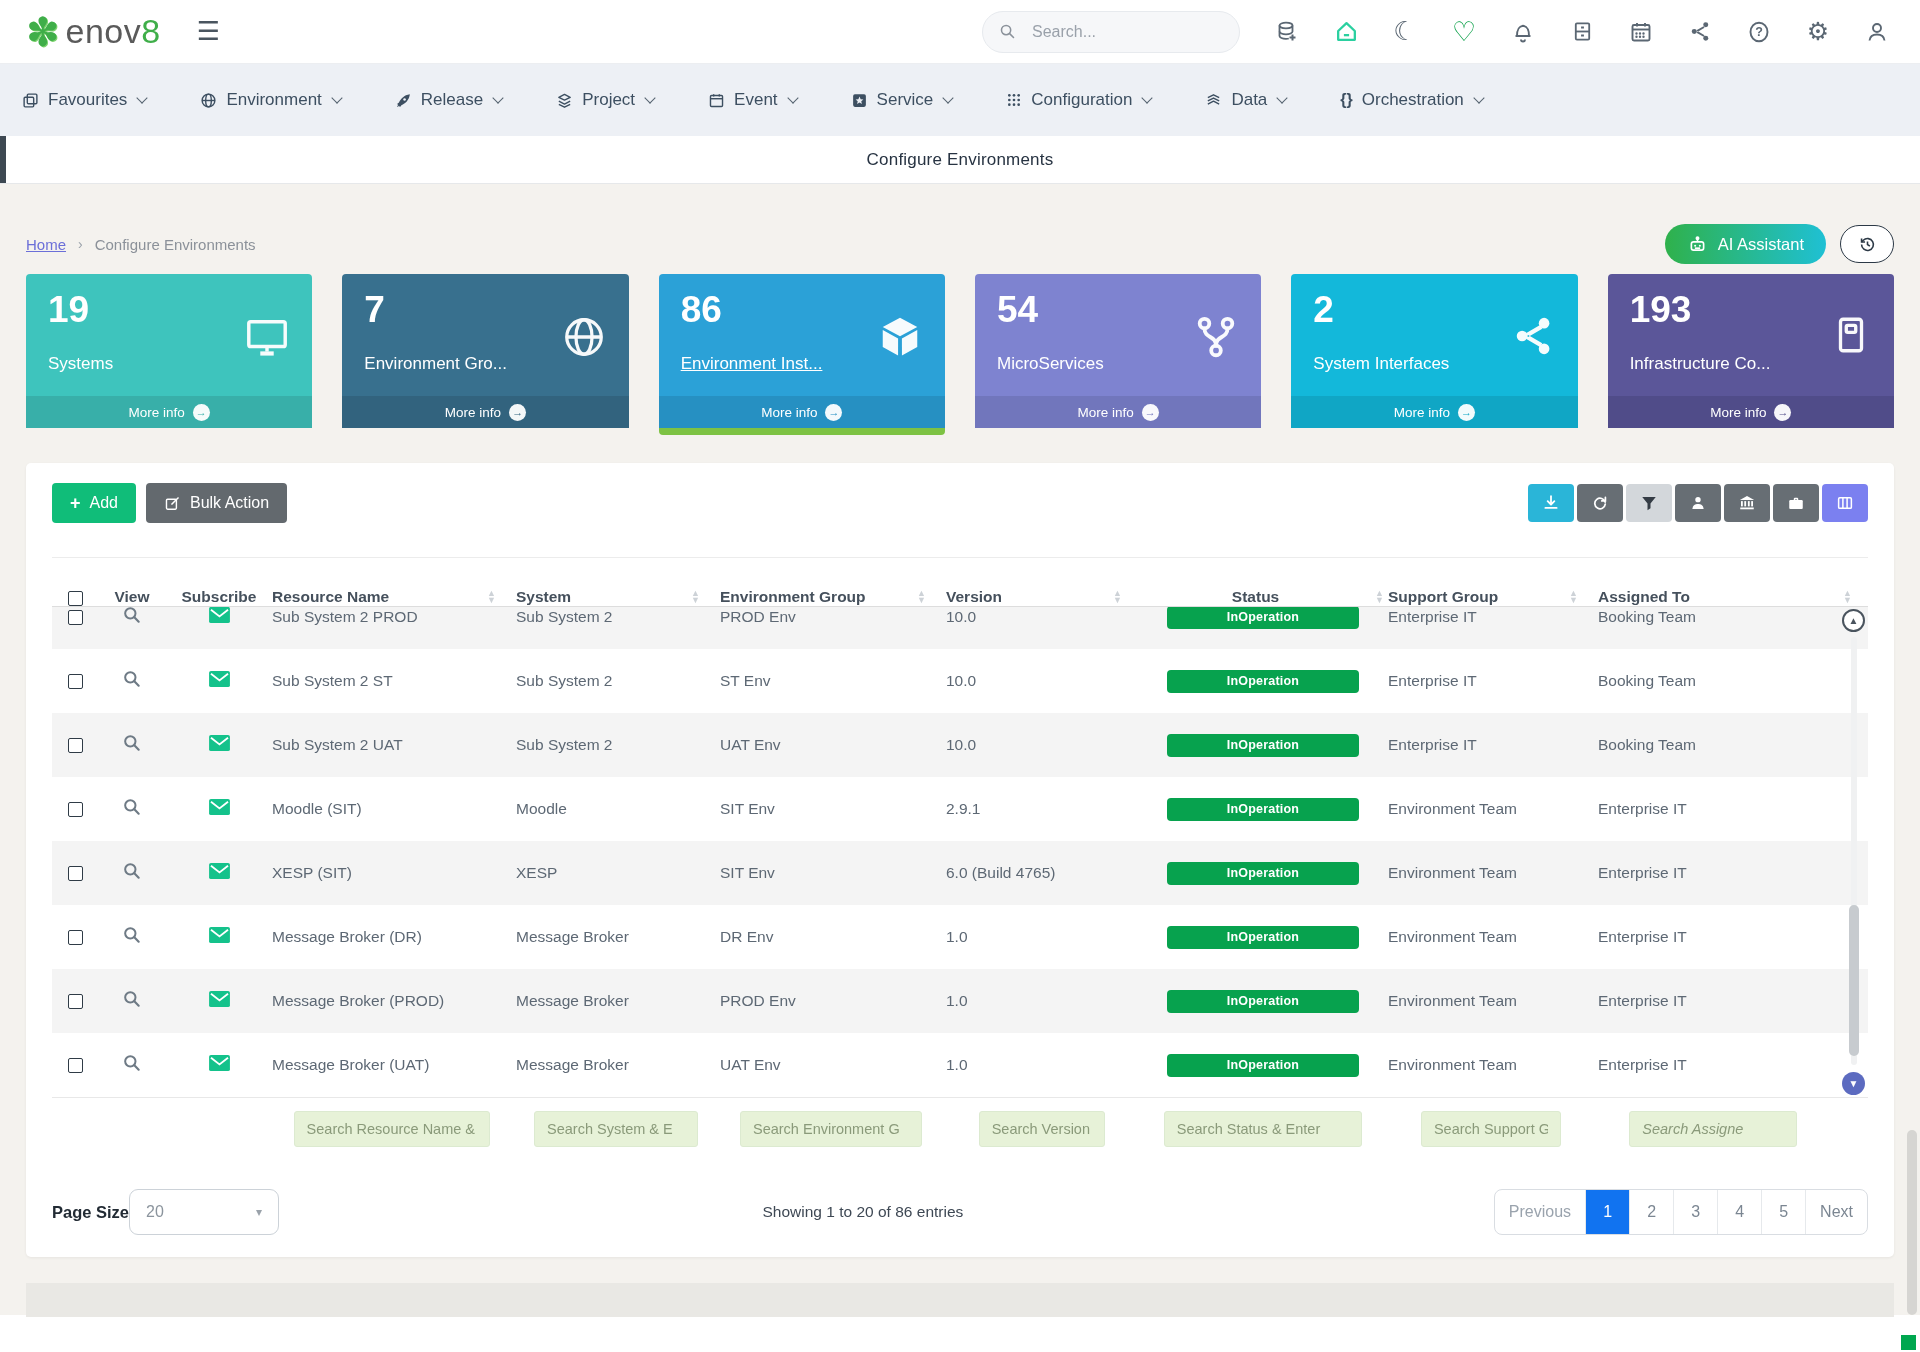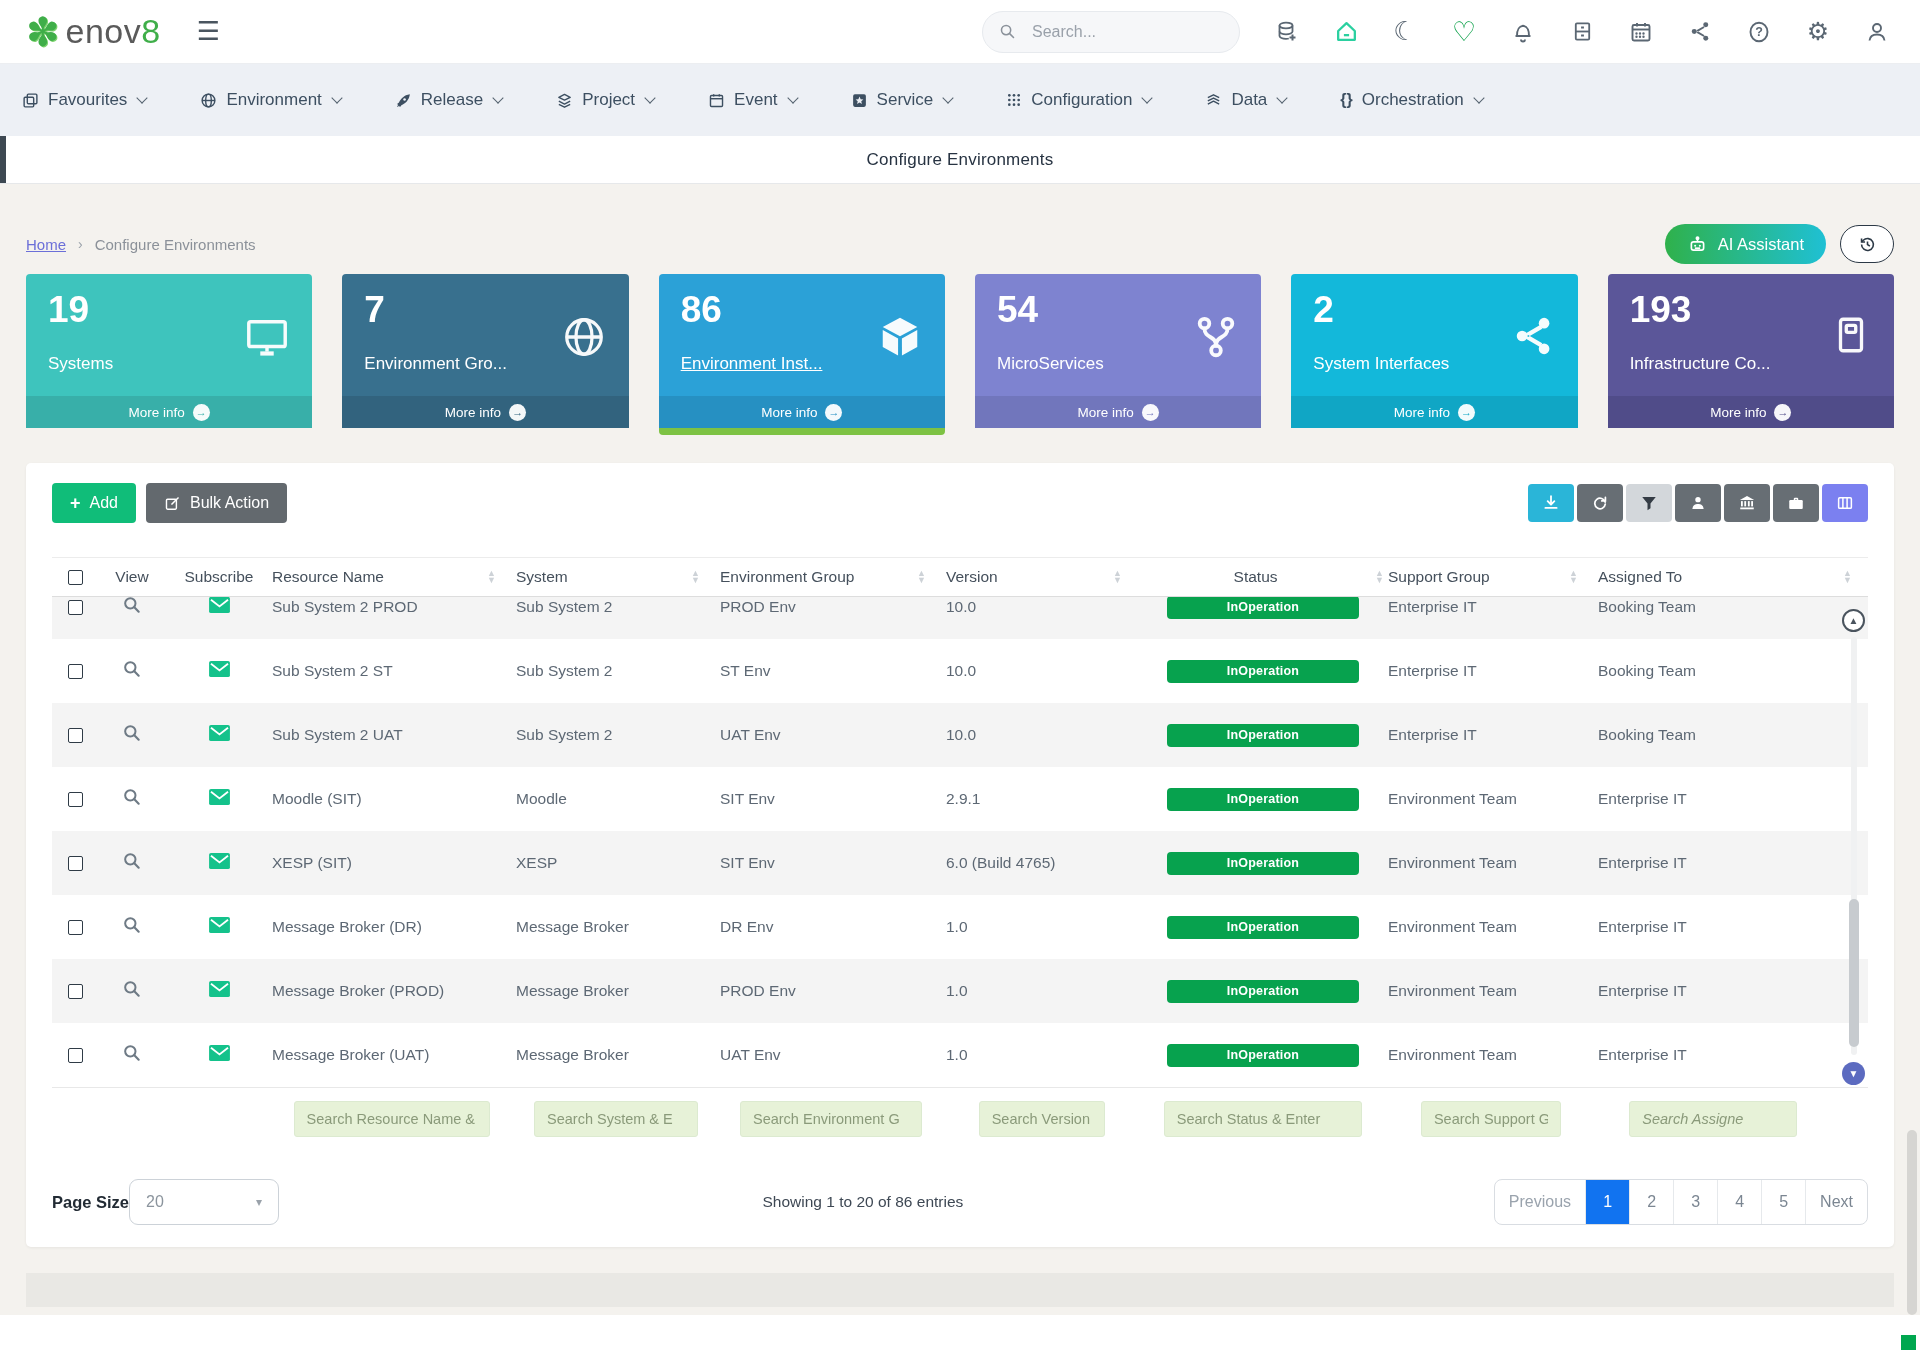--- a/index.html
+++ b/index.html
@@ -72,21 +72,21 @@
   .tool-group{margin-left:auto;display:flex;gap:3px;}
   .tbtn{width:46px;height:38px;border:none;border-radius:4px;display:flex;align-items:center;justify-content:center;cursor:pointer;color:#fff;}
   .tbtn svg{display:block;}
   .tbtn.download{background:#2ab5d8;}
   .tbtn.gray{background:#676e74;}
   .tbtn.filter{background:#d3d7db;color:#343c45;}
   .tbtn.columns{background:#7b80f0;}
 
   
   .table-wrap{margin:26px 26px 0 26px;position:relative;}
-  .thead{display:flex;align-items:center;height:40px;border-top:1px solid #ececec;border-bottom:1px solid #dddddd;font-size:15.5px;font-weight:400;color:#45505c;}
+  .thead{display:flex;align-items:flex-end;height:50px;border-top:1px solid #ececec;border-bottom:1px solid #dddddd;font-size:15.5px;font-weight:700;color:#45505c;}
   .c{padding-left:4px;}
   .col-cb{width:42px;display:flex;justify-content:center;}
   .col-view{width:72px;text-align:center;}
   .col-sub{width:102px;text-align:center;}
   .col-res{width:244px;}
   .col-sys{width:204px;}
   .col-grp{width:226px;}
   .col-ver{width:196px;}
   .col-st{width:246px;text-align:center;}
   .col-sup{width:210px;}

